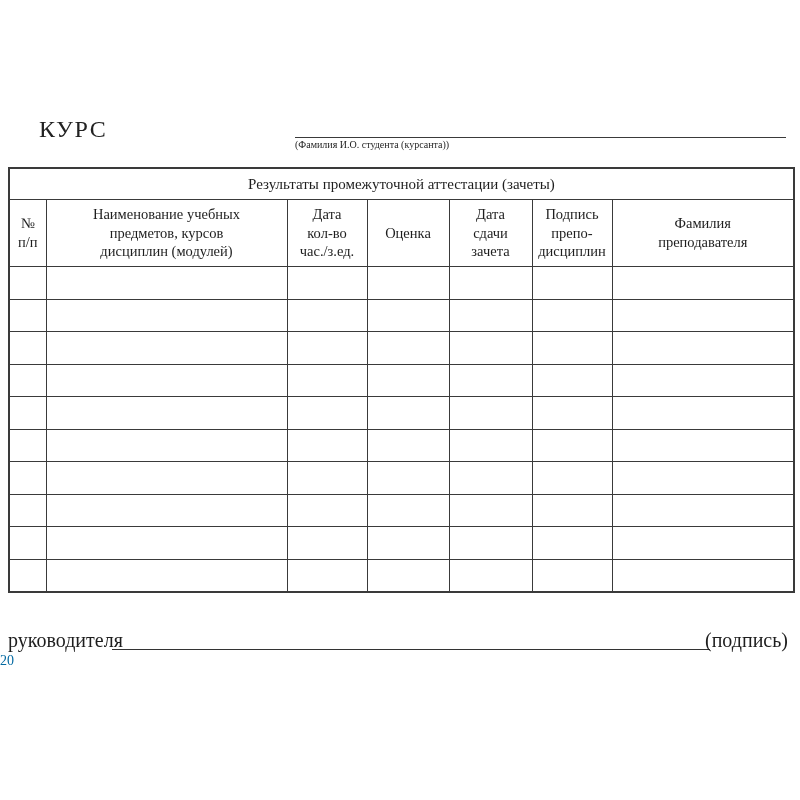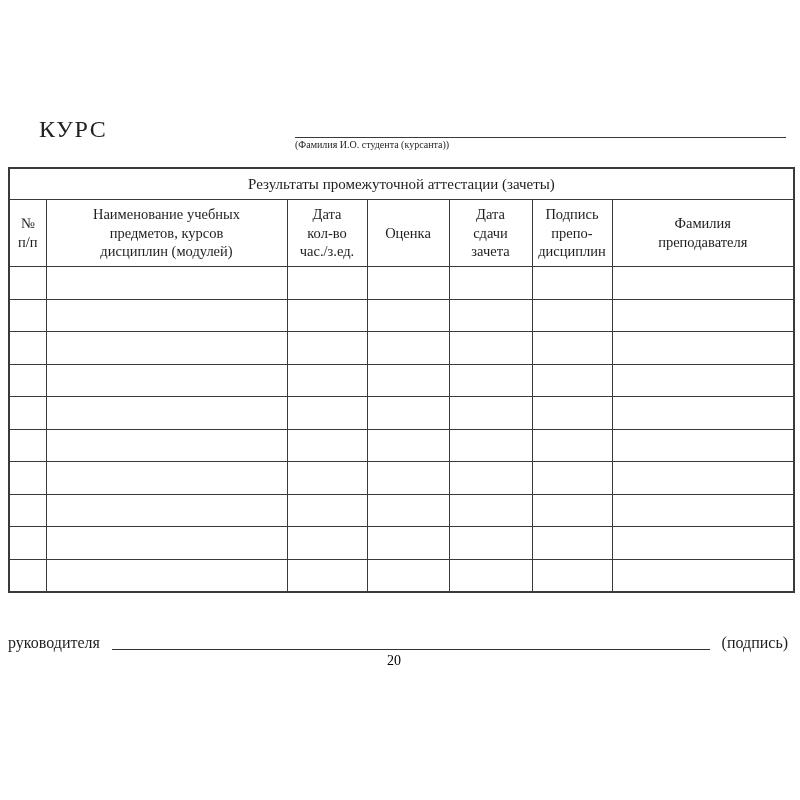--- a/index.html
+++ b/index.html
@@ -80,21 +80,21 @@
     height: 31.5px;
   }
 
   
   .footer-row {
     position: absolute;
     left: 8px;
     top: 632px;
     width: 780px;
     height: 20px;
-    font-size: 16px;
+    font-size: 20px;
     text-align: center;
   }
   .footer-row .left-label {
     position: absolute;
     left: 0;
     bottom: 0;
   }
   .footer-row .signature-line {
     position: absolute;
     left: 104px;
@@ -107,23 +107,22 @@
     right: 0;
     bottom: 0;
   }
 
   
   .page-number {
     position: absolute;
     left: 0;
     top: 653px;
     width: 788px;
-    text-align: center;
     font-size: 14px;
-    color: #000000;
+    color: #0369a1;
   }
 </style>
 </head>
 <body>
 
 <div class="sheet">
 
   <div class="kurs">КУРС</div>
 
   <div class="student-field">

